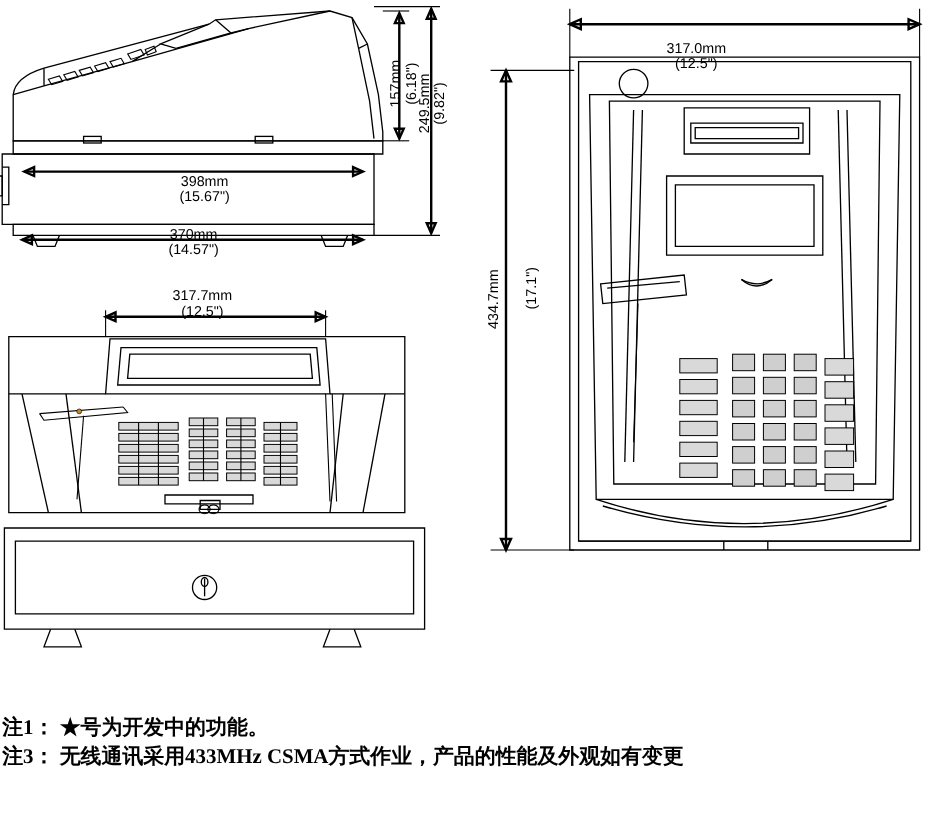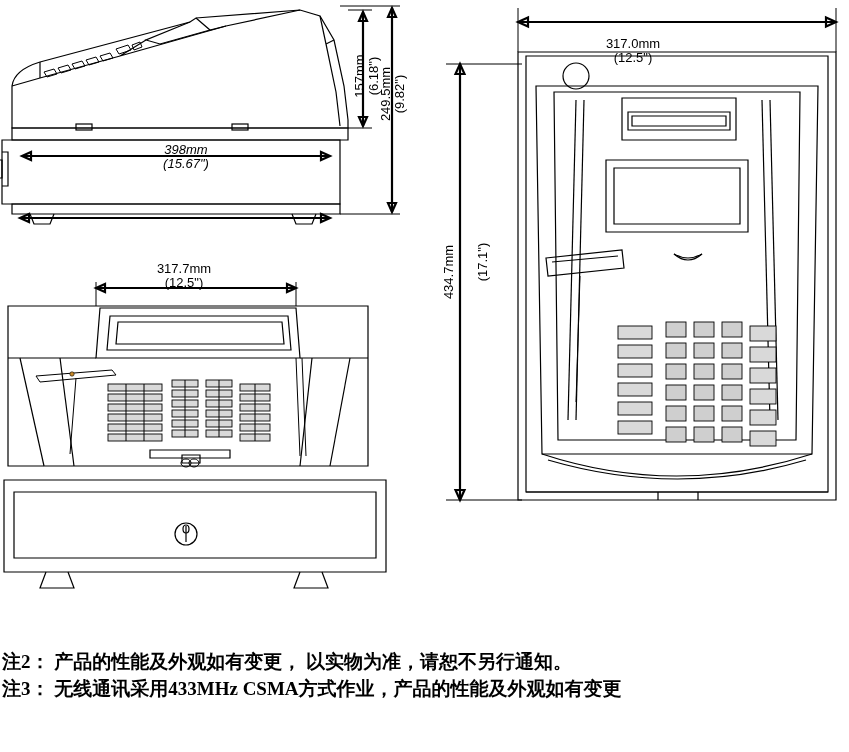--- a/index.html
+++ b/index.html
@@ -107,23 +107,27 @@
     <path class="ln-thin" d="M340 6 L400 6"></path>
     <path class="ln-thin" d="M340 214 L400 214"></path>
     <path class="ln-thick" d="M363 12 L363 126"></path>
     <path class="ln-thick" d="M363 12 l-4 9 l8 0 Z"></path>
     <path class="ln-thick" d="M363 126 l-4 -9 l8 0 Z"></path>
     <path class="ln-thick" d="M392 8 L392 212"></path>
     <path class="ln-thick" d="M392 8 l-4 9 l8 0 Z"></path>
     <path class="ln-thick" d="M392 212 l-4 -9 l8 0 Z"></path>
   </svg>
 
-  <div class="dim-label" style="left:126px;top:143px;width:120px;font-style:italic;">
+  <div class="dim-label" style="left:126px;top:158px;width:120px;">
     <span>398mm</span>
     <span class="sub">(15.67")</span>
+  </div>
+  <div class="dim-label" style="left:116px;top:206px;width:120px;">
+    <span>370mm</span>
+    <span class="sub">(14.57")</span>
   </div>
   <div class="dim-label rot-90" style="left:322px;top:62px;width:90px;">
     <span>157mm</span>
     <span class="sub">(6.18")</span>
   </div>
   <div class="dim-label rot-90" style="left:338px;top:80px;width:110px;">
     <span>249.5mm</span>
     <span class="sub">(9.82")</span>
   </div>
 
@@ -306,17 +310,17 @@
     <span class="sub">(12.5")</span>
   </div>
   <div class="dim-label rot-90" style="left:394px;top:265px;width:110px;">
     <span>434.7mm</span>
   </div>
   <div class="dim-label rot-90" style="left:428px;top:255px;width:110px;">
     <span>(17.1")</span>
   </div>
 
   <div class="notes">
-    <div>注2： 产品的性能及外观如有变更， 以实物为准，请恕不另行通知。</div>
+    <div>注1： ★号为开发中的功能。</div>
     <div>注3： 无线通讯采用433MHz CSMA方式作业，产品的性能及外观如有变更</div>
   </div>
 
 </div>
 
 </body></html>

